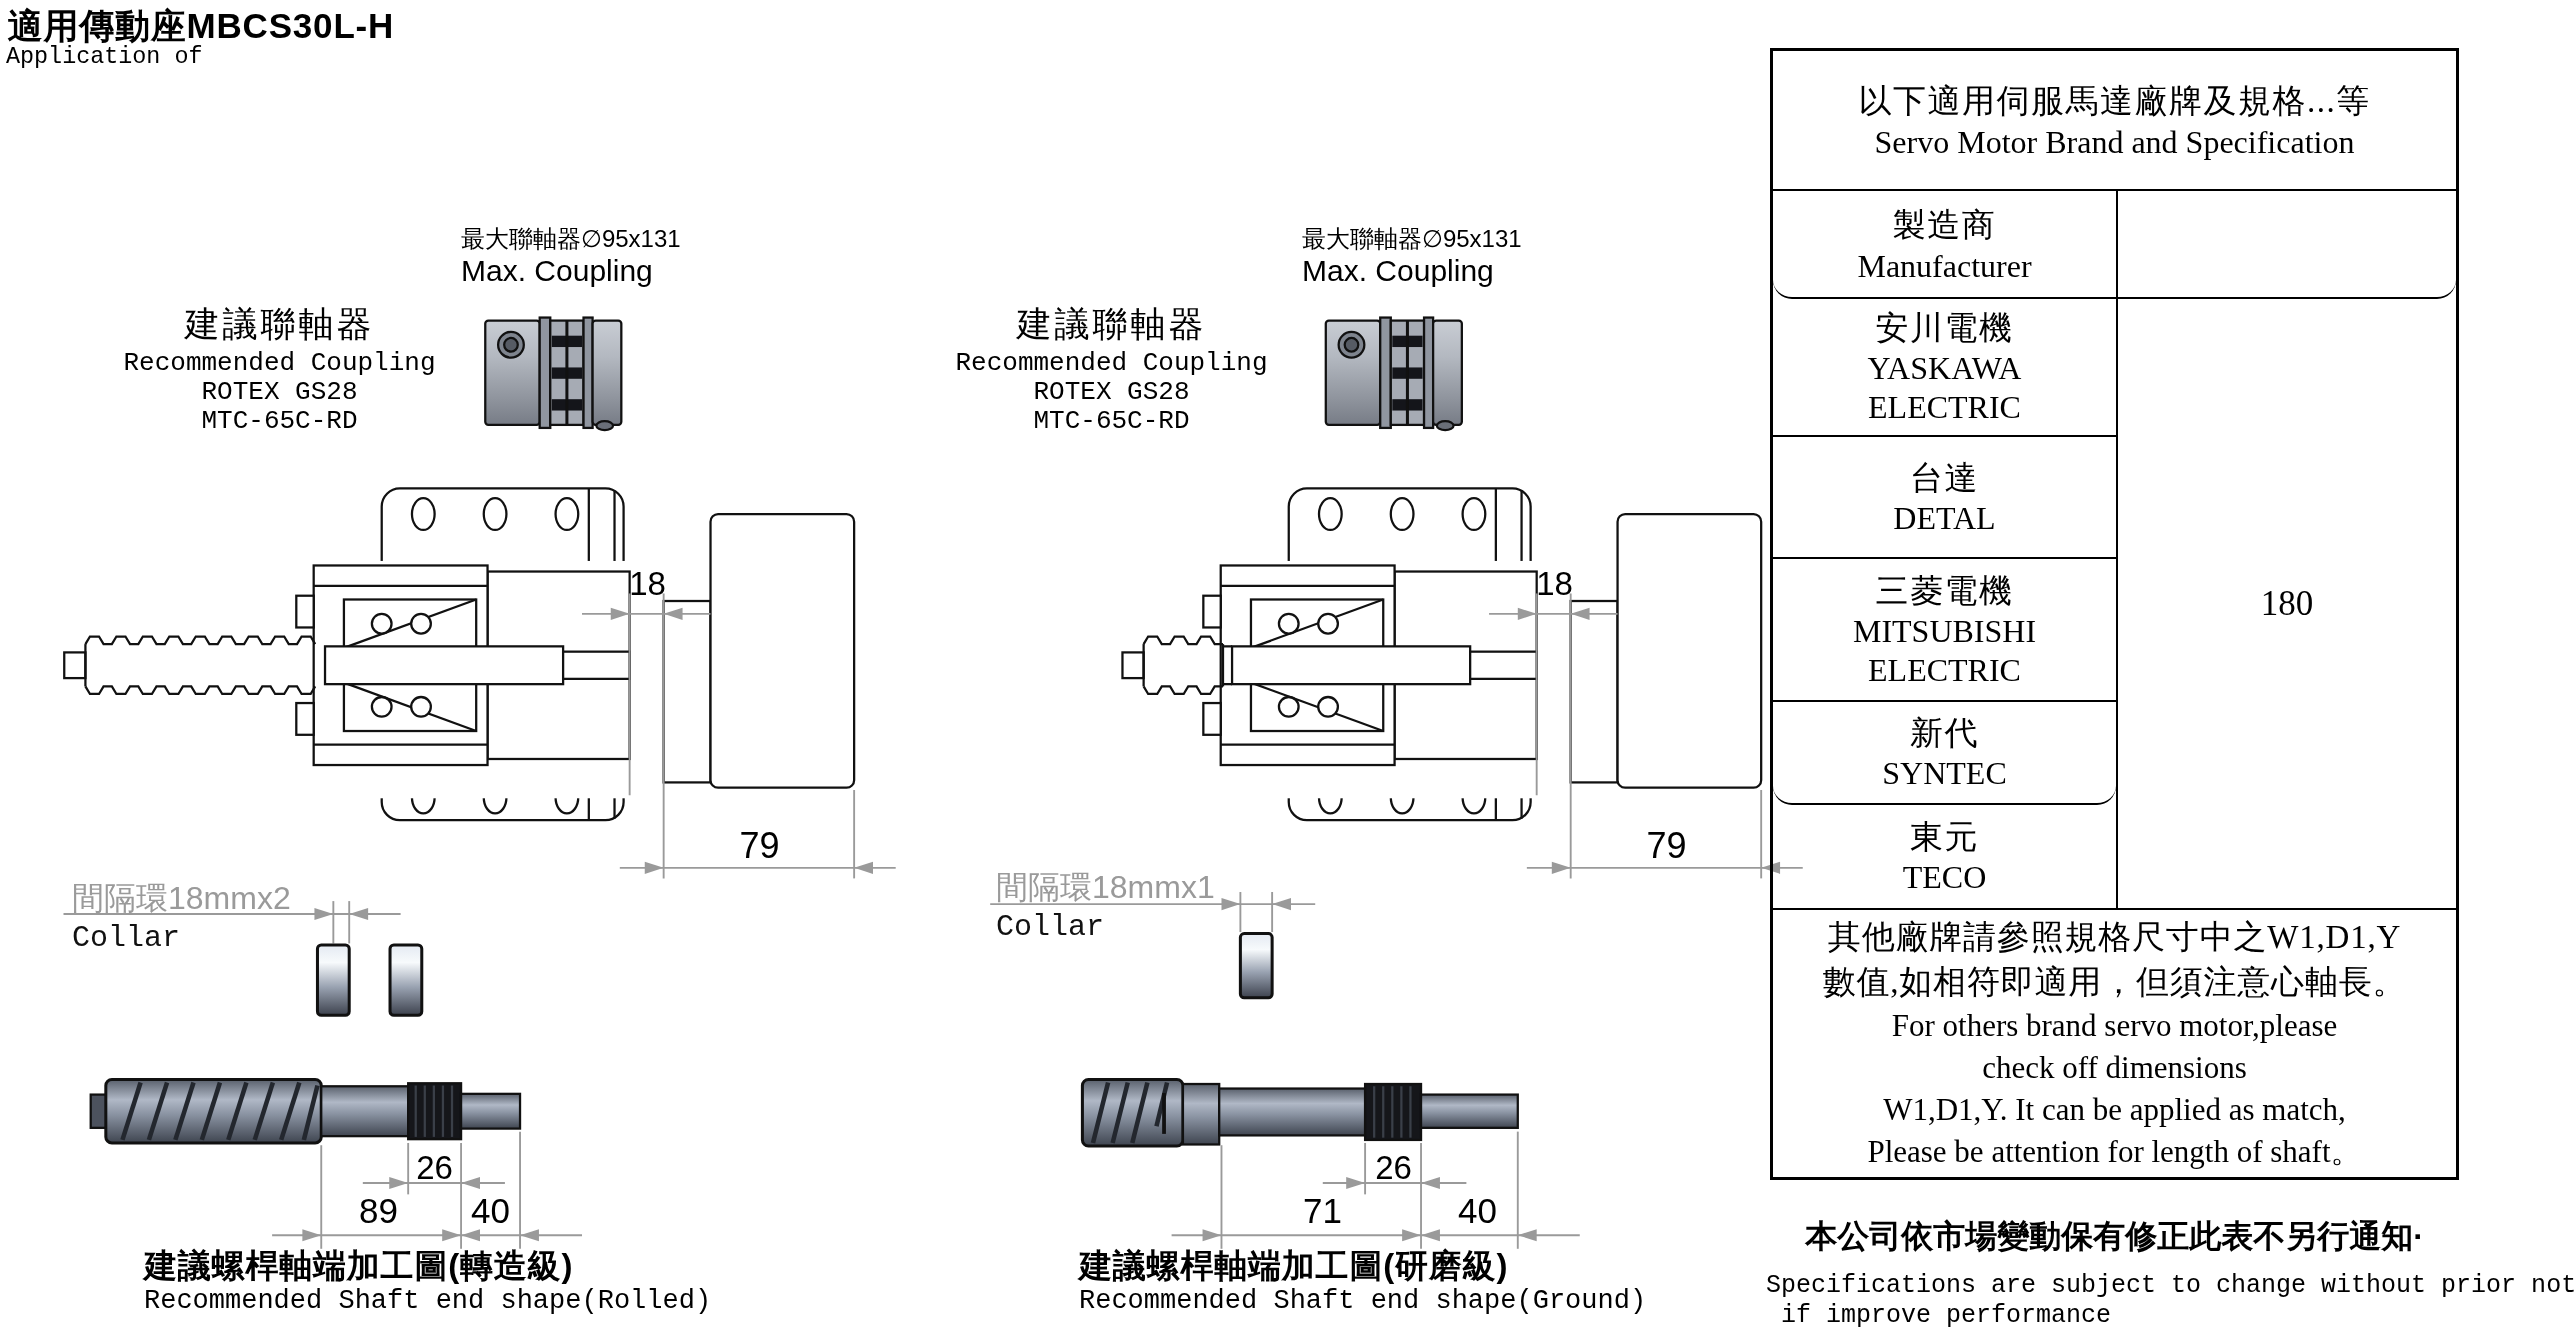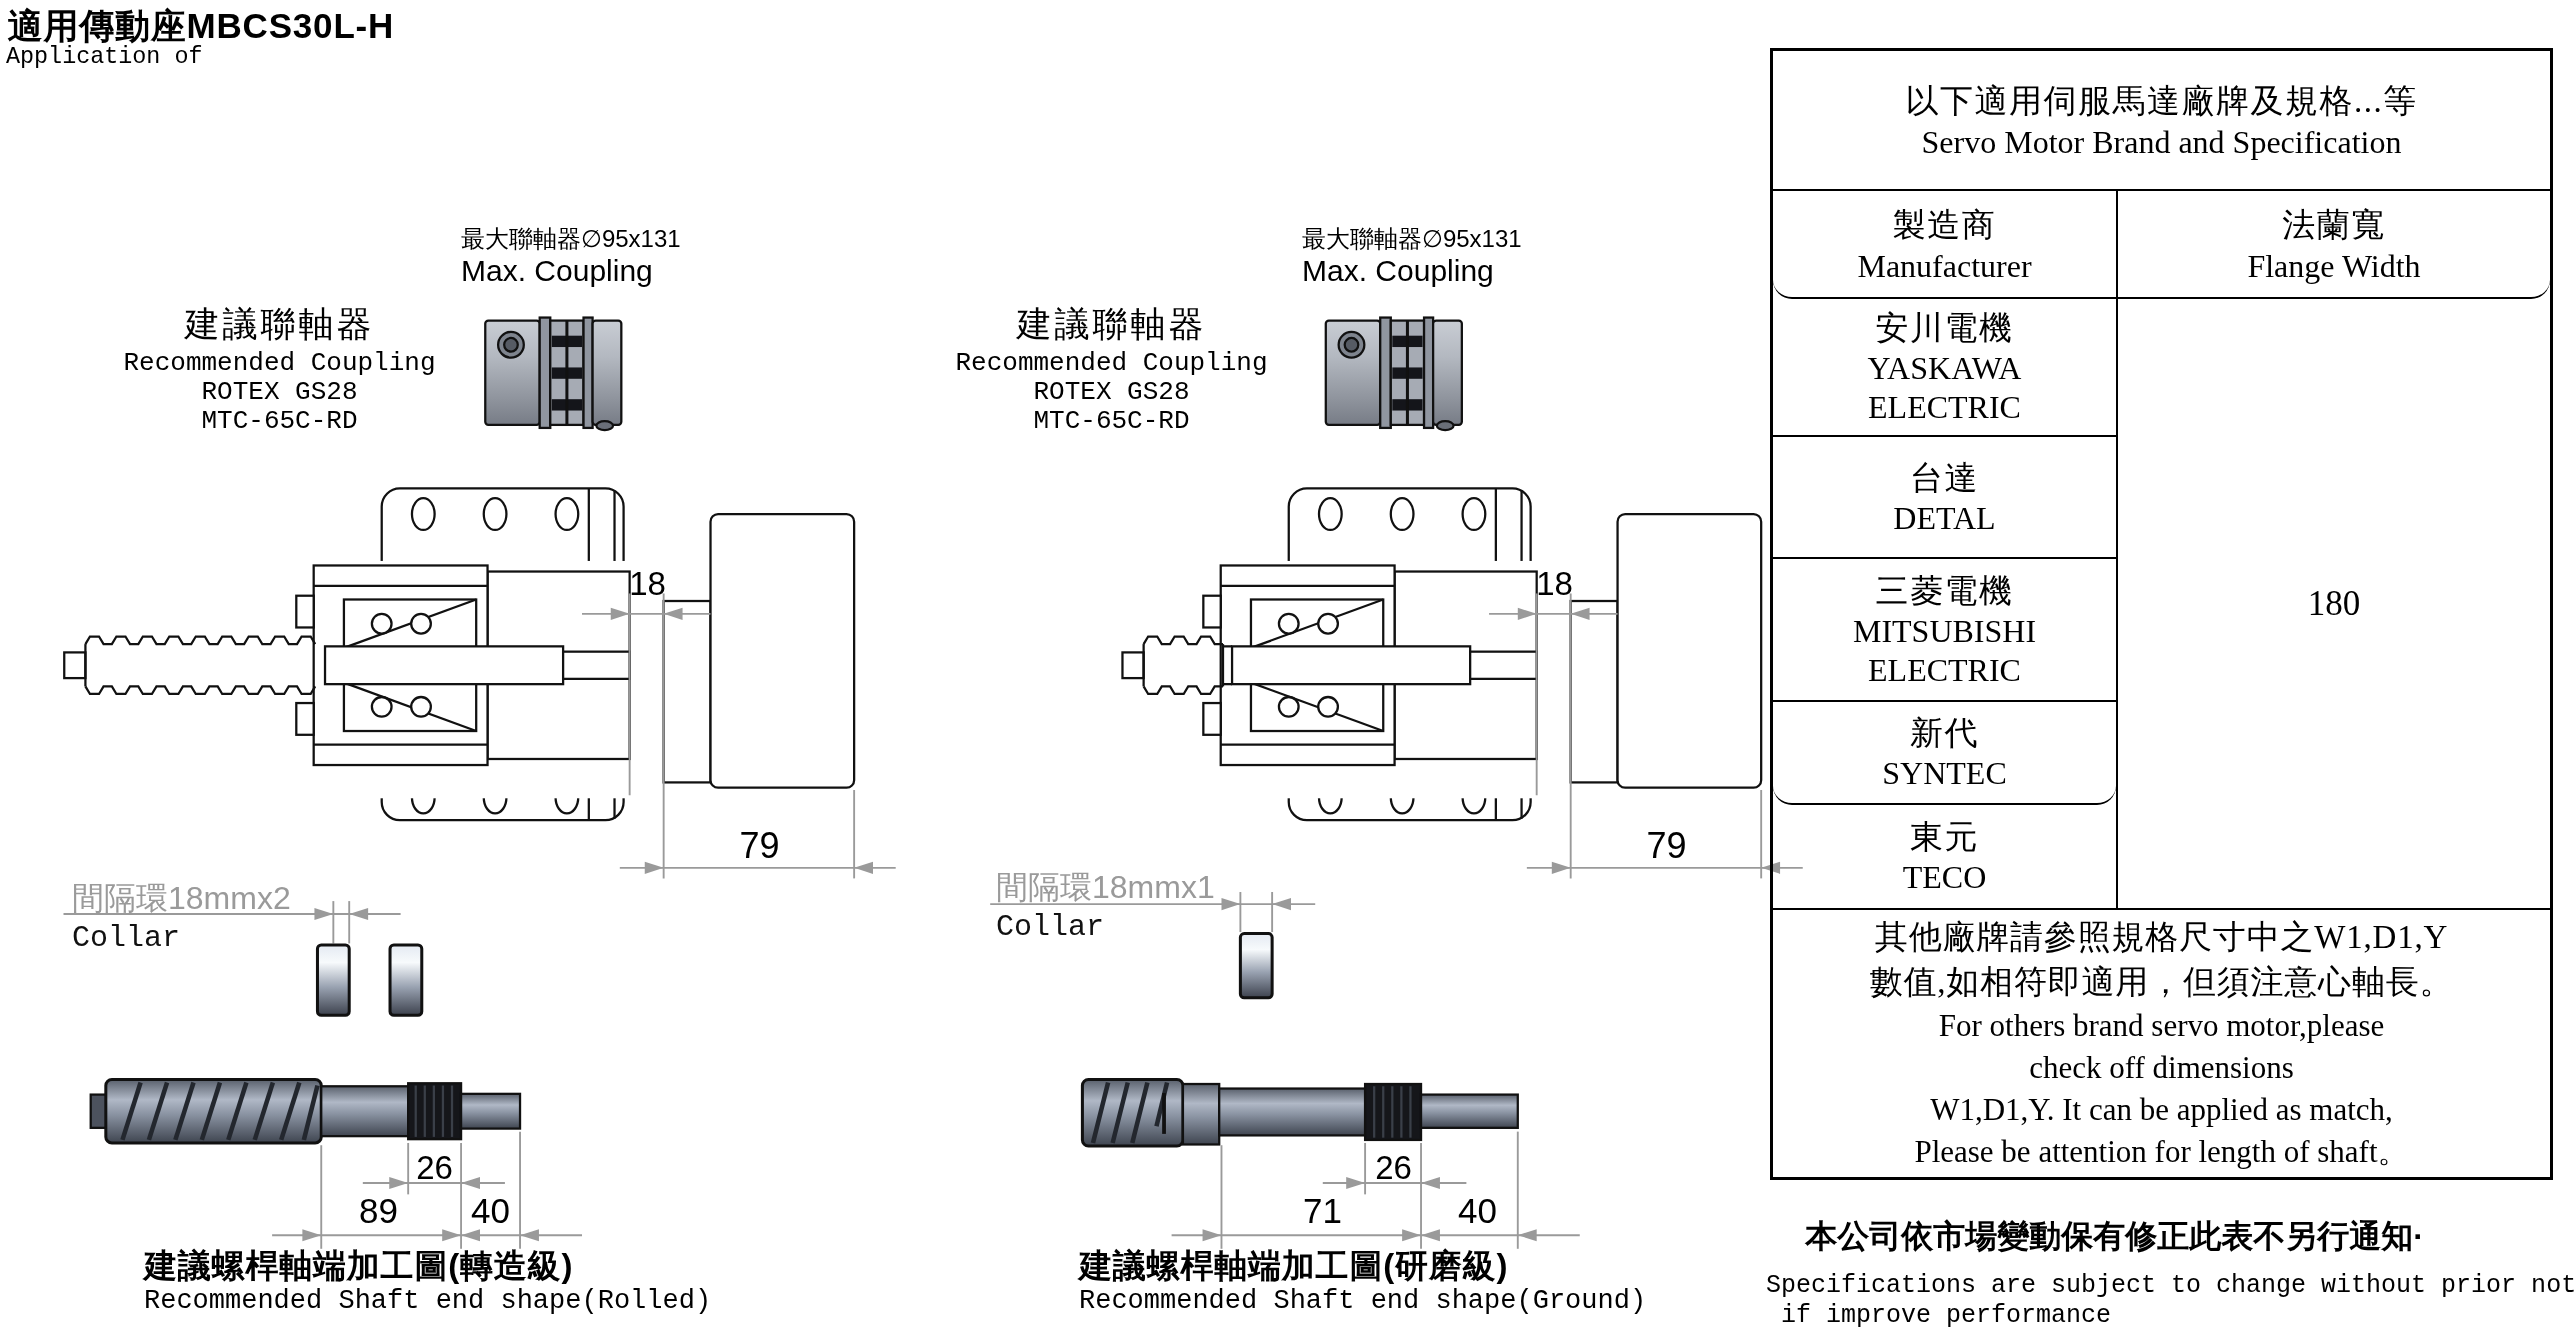--- a/index.html
+++ b/index.html
@@ -25,21 +25,21 @@
   #max-right{left:1302px;top:227px;}
 
   .dim{font-size:33px;color:#000000;width:91px;text-align:center;font-family:"Liberation Sans",sans-serif;}
   .collar-zh{font-size:32px;color:#9a9a9a;}
   .collar-en{font-size:30px;font-family:"Liberation Mono",monospace;color:#111;}
 
   .cap-zh{font-size:33px;font-weight:600;letter-spacing:0.8px;}
   .cap-en{font-size:27px;font-family:"Liberation Mono",monospace;}
 
   
-  #spec-table{left:1770px;top:48px;width:783px;height:1132px;border:3px solid #000;box-sizing:border-box;
+  #spec-table{left:1770px;top:48px;width:689px;height:1132px;border:3px solid #000;box-sizing:border-box;
               display:flex;flex-direction:column;font-family:"Liberation Serif",serif;}
   .t-header{height:138px;border-bottom:2.3px solid #000;display:flex;flex-direction:column;justify-content:center;text-align:center;}
   .t-header .zh{font-size:33px;letter-spacing:1.5px;}
   .t-header .en{font-size:32px;}
   .t-sub{height:106px;border-bottom:2.3px solid #000;display:flex;border-radius:19px;}
   .t-sub .cell{display:flex;flex-direction:column;justify-content:center;text-align:center;}
   .t-sub .c1{width:345px;border-right:2.3px solid #000;box-sizing:border-box;}
   .t-sub .c2{flex:1;}
   .t-sub .zh{font-size:33px;letter-spacing:1.5px;}
   .t-sub .en{font-size:32px;}
@@ -335,24 +335,20 @@
   <div class="abs" id="spec-table">
     <div class="t-header">
       <div class="zh">以下適用伺服馬達廠牌及規格...等</div>
       <div class="en">Servo Motor Brand and Specification</div>
     </div>
     <div class="t-sub">
       <div class="cell c1">
         <div class="zh">製造商</div>
         <div class="en">Manufacturer</div>
       </div>
-      <div class="cell c2">
-        <div class="zh">法蘭寬</div>
-        <div class="en">Flange Width</div>
-      </div>
     </div>
     <div class="t-body">
       <div class="t-brands">
         <div class="brand" style="height:138px;">
           <div class="zh">安川電機</div>
           <div class="en pre">YASKAWA
 ELECTRIC</div>
         </div>
         <div class="brand" style="height:122px;">
           <div class="zh">台達</div>

